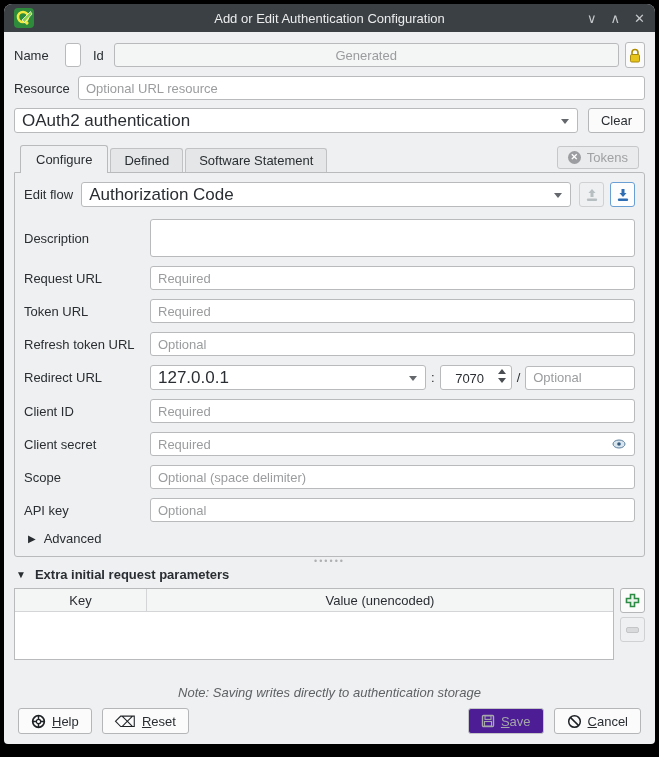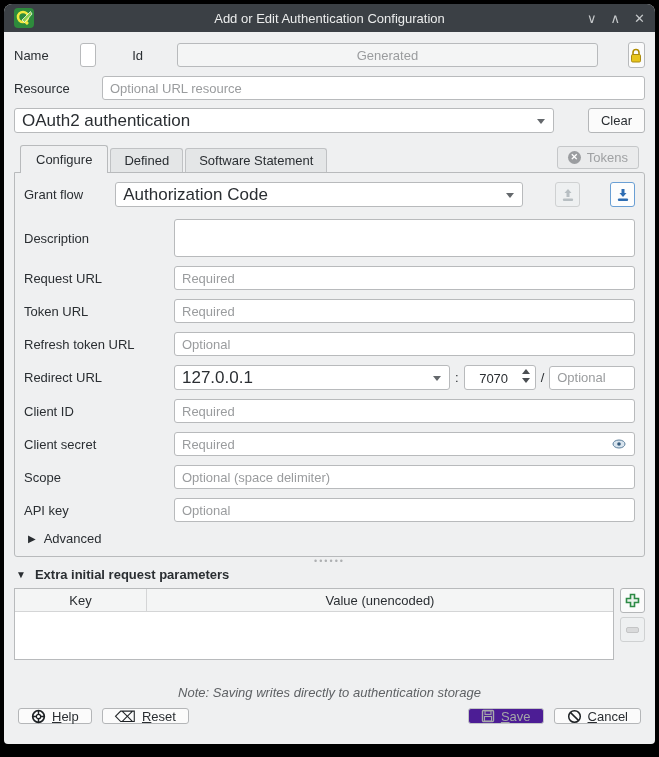--- a/index.html
+++ b/index.html
@@ -16,21 +16,21 @@
   }
   .titlebar-title {
     position: absolute; left: 0; right: 0; text-align: center;
     color: #eceded; font-size: 13px;
   }
   .win-controls { margin-left: auto; display: flex; gap: 14px; z-index: 2; }
   .win-btn { color: #c6c9cb; font-size: 13px; line-height: 1; cursor: default; }
   .qgis-logo { width: 20px; height: 20px; z-index: 2; }
   
   .body { flex: 1; padding: 10px 10px 6px 10px; display: flex; flex-direction: column; }
-  .row { display: flex; align-items: center; gap: 24px; }
+  .row { display: flex; align-items: center; }
   label, .lbl { font-size: 13px; color: #2a2e32; }
   input[type=text] {
     font-family: "Liberation Sans", sans-serif; font-size: 13px; color: #2a2e32;
     background: #fff; border: 1px solid #b8babc; border-radius: 3px;
     height: 24px; padding: 0 7px; outline: none; width: 100%;
   }
   input::placeholder, textarea::placeholder { color: #9a9c9e; opacity: 1; }
   input:disabled { background: #f4f5f5; color: #9a9c9e; }
   .name-row { margin-bottom: 8px; }
   .name-row .lbl-name { width: 64px; }
@@ -135,21 +135,21 @@
   .pt-h-key { width: 132px; border-right: 1px solid #d4d5d6; }
   .pt-h-value { flex: 1; }
   .pt-body { height: 64px; }
   .side-btns { display: flex; flex-direction: column; gap: 4px; }
   .plus-btn { background: #fbfbfb; border: 1px solid #b4b6b8; cursor: pointer; }
   .minus-btn { background: #eef0f1; border: 1px solid #cfd1d2; cursor: default; }
   .minus-glyph { width: 13px; height: 6px; background: #d9dadb; border: 1px solid #c4c5c6; border-radius: 2px; }
   
   .note { text-align: center; font-size: 13px; font-style: italic; color: #5e6164; margin: 25px 0 8px 0; }
   .footer { display: flex; align-items: center; padding: 0 4px 4px 4px; }
-  .footer .btn { height: 16px; }
+  .footer .btn { height: 26px; }
   .mn { display: inline-block; }
   .mn::first-letter { text-decoration: underline; }
   .reset-btn { margin-left: 10px; }
   .save-btn { margin-left: auto; background: #4c1d95; border-color: #c3c5c7; color: #a4a6a8; cursor: default; }
   .cancel-btn { margin-left: 10px; }
   .reset-glyph { font-size: 15px; color: #1e2225; line-height: 1; }
 </style>
 </head>
 <body>
 
@@ -206,21 +206,21 @@
       <div class="tab">Software Statement</div>
       <button class="btn tokens-btn">
         <span class="tokens-x">✕</span>
         <span>Tokens</span>
       </button>
     </div>
 
     <div class="pane">
 
       <div class="row grant-row">
-        <span class="lbl">Grant flow</span>
+        <span class="lbl">Edit flow</span>
         <div class="combo">
           <span>Authorization Code</span>
           <span class="combo-arrow"></span>
         </div>
         <div class="icon-sq-btn export-btn">
           <svg width="14" height="14" viewBox="0 0 14 14">
             <path d="M 7 1 L 10.5 5 H 8.5 V 9 H 5.5 V 5 H 3.5 Z" fill="#b7bec2"></path>
             <rect x="2" y="10.5" width="10" height="2.5" rx="0.8" fill="#b7bec2"></rect>
           </svg>
         </div>

